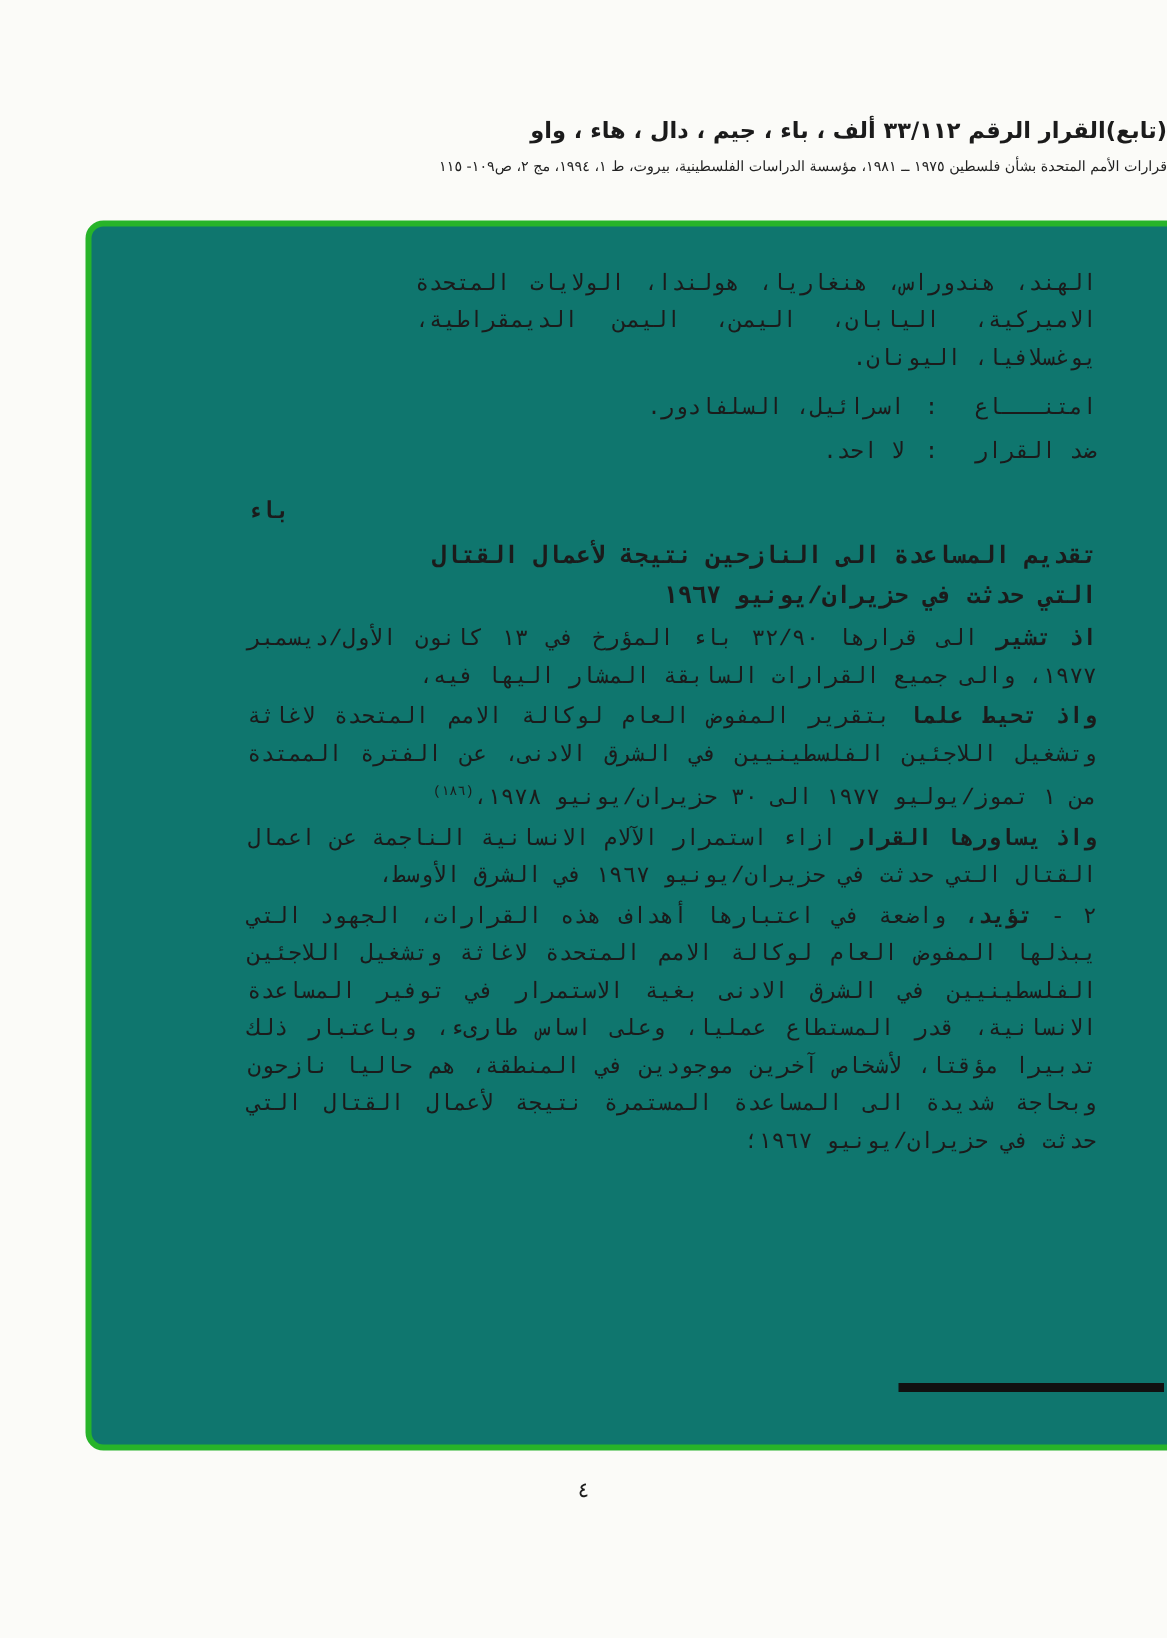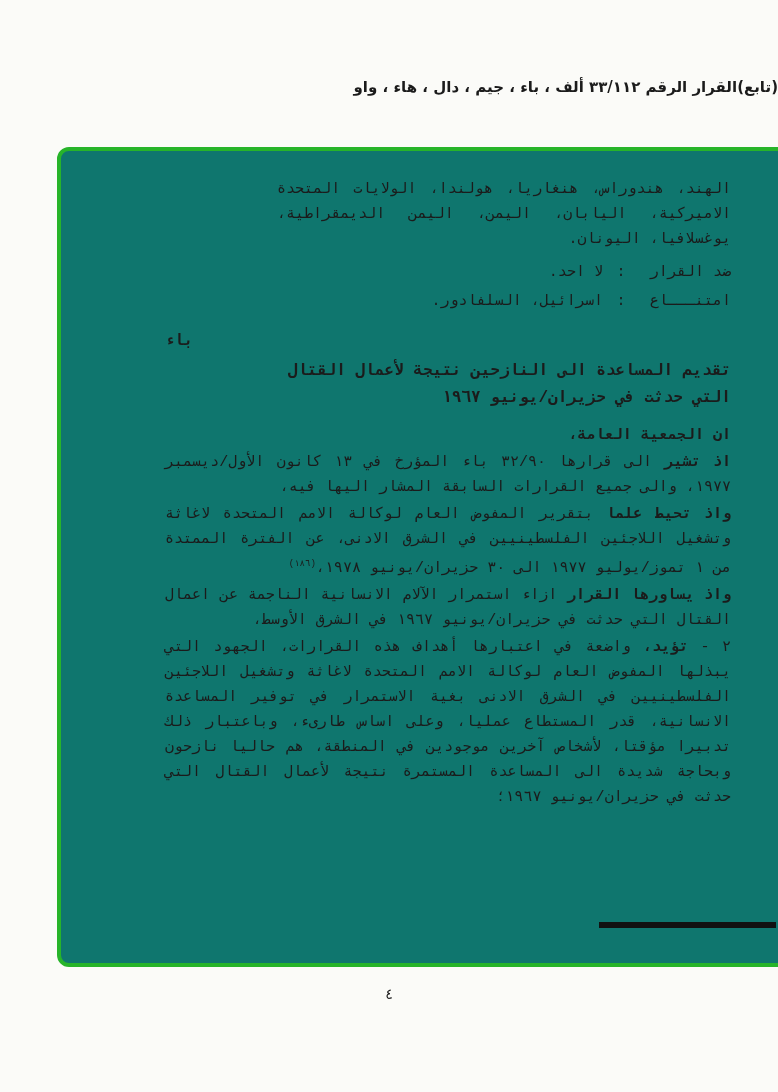--- a/index.html
+++ b/index.html
@@ -57,39 +57,39 @@
     text-align: center; font-size: 14px;
   }
 </style>
 </head>
 <body>
 
 <div class="page">
 
   <header class="doc-header">
     <div class="doc-title">(تابع)القرار الرقم ٣٣/١١٢ ألف ، باء ، جيم ، دال ، هاء ، واو</div>
+    <div class="doc-source">قرارات الأمم المتحدة بشأن فلسطين ١٩٧٥ ــ ١٩٨١، مؤسسة الدراسات الفلسطينية، بيروت، ط ١، ١٩٩٤، مج ٢، ص١٠٩- ١١٥</div>
   </header>
 
   <section class="frame">
     <div class="content">
 
       <p class="countries">الهند، هندوراس، هنغاريا، هولندا، الولايات المتحدة الاميركية، اليابان، اليمن، اليمن الديمقراطية، يوغسلافيا، اليونان.</p>
 
       <div class="vote-row">
-        <span class="vote-label">ضد القرار</span><span class="vote-colon">:</span><span class="vote-value">لا احد.</span>
+        <span class="vote-label">امتنـــاع</span><span class="vote-colon">:</span><span class="vote-value">اسرائيل، السلفادور.</span>
       </div>
       <div class="vote-row">
-        <span class="vote-label">امتنـــاع</span><span class="vote-colon">:</span><span class="vote-value">اسرائيل، السلفادور.</span>
+        <span class="vote-label">ضد القرار</span><span class="vote-colon">:</span><span class="vote-value">لا احد.</span>
       </div>
 
       <div class="section-letter">باء</div>
       <div class="section-title first">تقديم المساعدة الى النازحين نتيجة لأعمال القتال</div>
       <div class="section-title">التي حدثت في حزيران/يونيو ١٩٦٧</div>
 
-      <p class="opening">ان الجمعية العامة،</p>
 
       <p class="para"><b class="lead">اذ تشير</b><span> الى قرارها ٣٢/٩٠ باء المؤرخ في ١٣ كانون الأول/ديسمبر ١٩٧٧، والى جميع القرارات السابقة المشار اليها فيه،</span></p>
 
       <p class="para"><b class="lead">واذ تحيط علما</b><span> بتقرير المفوض العام لوكالة الامم المتحدة لاغاثة وتشغيل اللاجئين الفلسطينيين في الشرق الادنى، عن الفترة الممتدة من ١ تموز/يوليو ١٩٧٧ الى ٣٠ حزيران/يونيو ١٩٧٨،</span><sup>(١٨٦)</sup></p>
 
       <p class="para"><b class="lead">واذ يساورها القرار</b><span> ازاء استمرار الآلام الانسانية الناجمة عن اعمال القتال التي حدثت في حزيران/يونيو ١٩٦٧ في الشرق الأوسط،</span></p>
 
 
       <p class="para"><span>٢ - </span><b class="lead">تؤيد،</b><span> واضعة في اعتبارها أهداف هذه القرارات، الجهود التي يبذلها المفوض العام لوكالة الامم المتحدة لاغاثة وتشغيل اللاجئين الفلسطينيين في الشرق الادنى بغية الاستمرار في توفير المساعدة الانسانية، قدر المستطاع عمليا، وعلى اساس طارىء، وباعتبار ذلك تدبيرا مؤقتا، لأشخاص آخرين موجودين في المنطقة، هم حاليا نازحون وبحاجة شديدة الى المساعدة المستمرة نتيجة لأعمال القتال التي حدثت في حزيران/يونيو ١٩٦٧؛</span></p>
 

